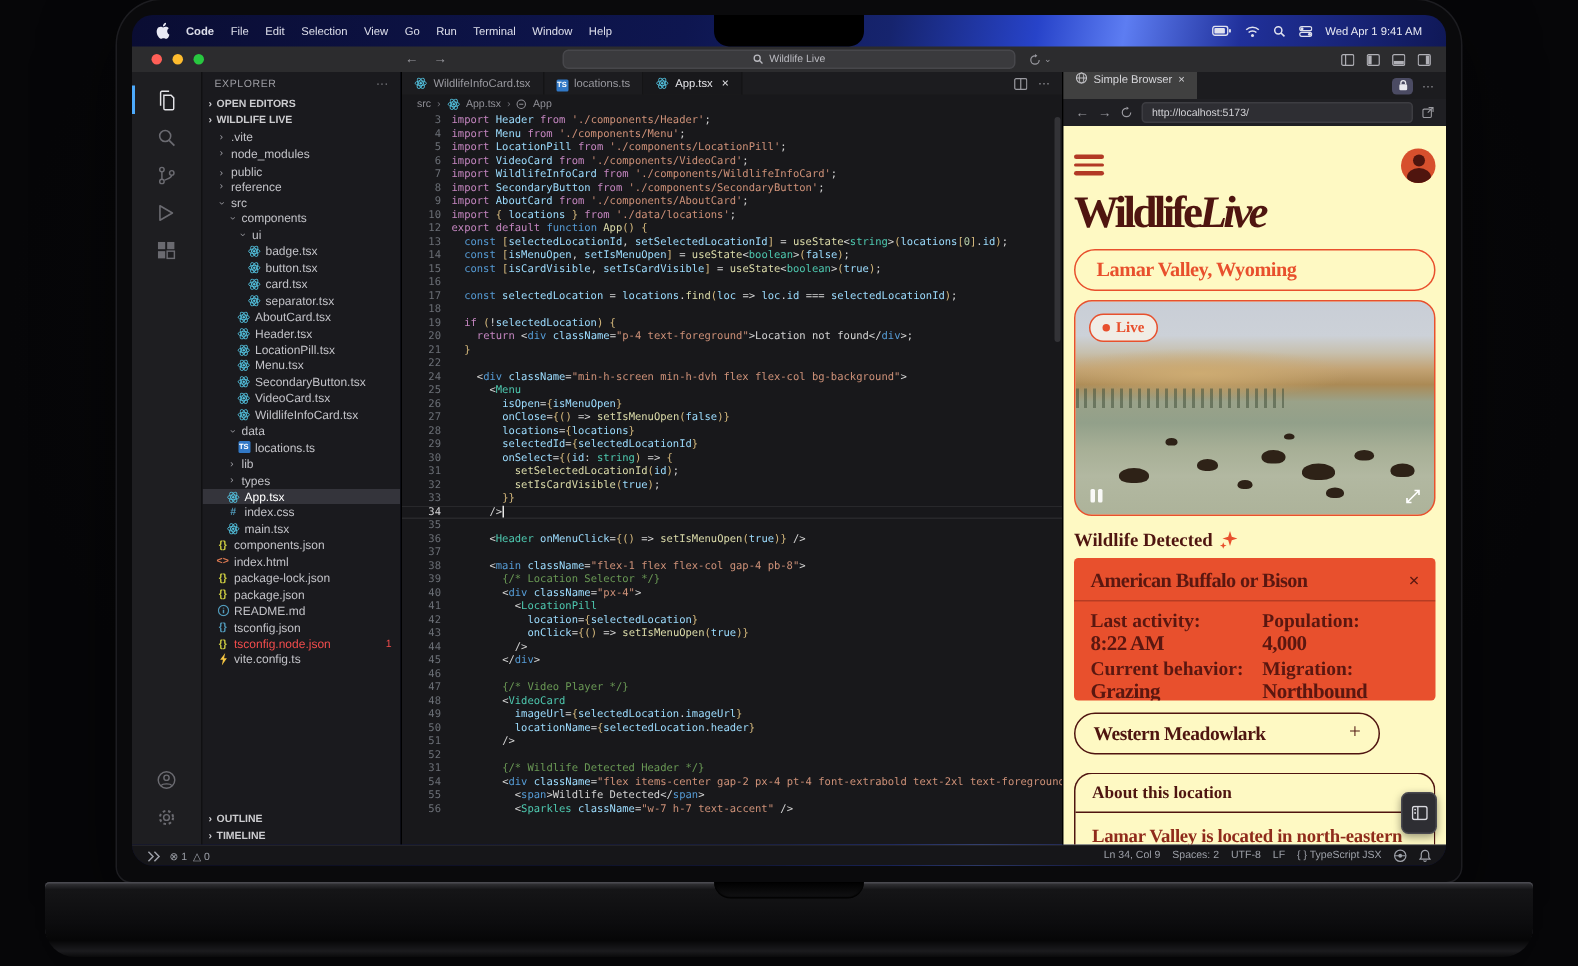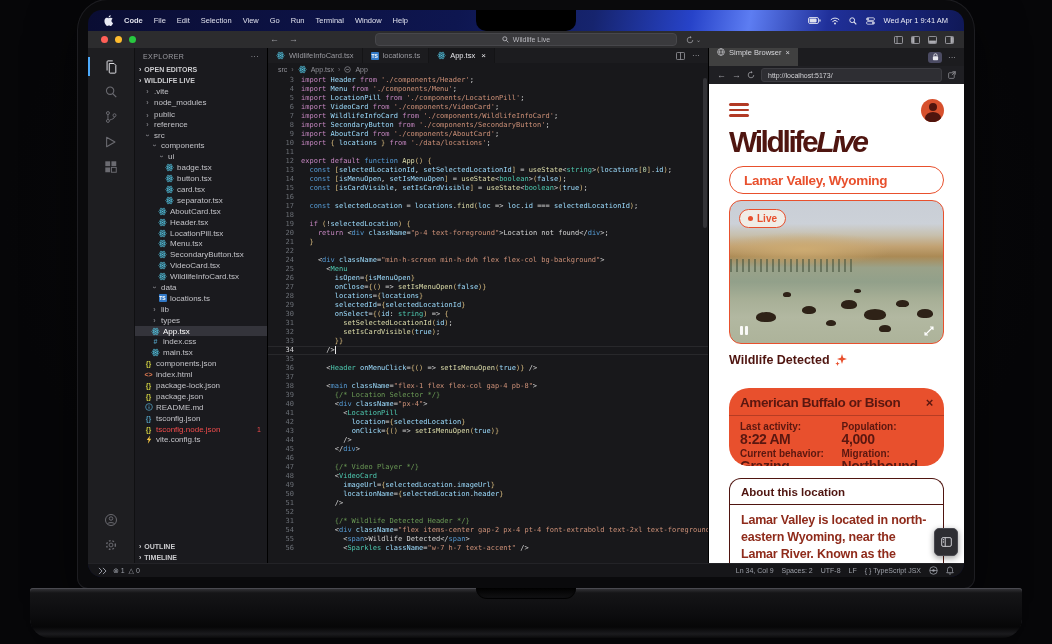--- a/index.html
+++ b/index.html
@@ -93,22 +93,22 @@
   .p-tab{display:flex;align-items:flex-start;gap:4px;padding:0 8px;height:100%;background:#404040;color:#d6d6da;font-size:7.5px;}
   .p-right{margin-left:auto;display:flex;align-items:center;gap:6px;padding-right:8px;}
   .lockbadge{width:14px;height:11px;background:#4b4b63;border-radius:3px;display:flex;align-items:center;justify-content:center;}
   .p-dots{color:#9a9aa0;font-size:8px;}
   .urlbar{height:18px;display:flex;align-items:center;gap:6px;padding:0 8px;background:#1f1f23;flex:0 0 auto;}
   .url-ic{color:#9a9aa0;font-size:9px;}
   .urlfield{flex:1;height:12px;background:#2e2e33;border:1px solid #3d3d42;border-radius:3px;display:flex;align-items:center;
     padding:0 6px;color:#d2d2d6;font-size:7px;}
 
   
-  .viewport{flex:1;background:#ffffff;overflow:hidden;position:relative;padding:0 20px;color:#571812;
-    font-family:Liberation Sans, sans-serif;}
+  .viewport{flex:1;background:#fef9c3;overflow:hidden;position:relative;padding:0 7px;color:#571812;
+    font-family:Liberation Serif, serif;}
   .app-topbar{margin-top:14px;height:24px;display:flex;align-items:center;justify-content:space-between;}
   .burger{width:20px;display:flex;flex-direction:column;gap:3px;}
   .burger span{height:2.4px;background:#b23a25;border-radius:2px;}
   .avatar{width:23px;height:23px;border-radius:50%;background:#d7502d;position:relative;overflow:hidden;}
   .avatar .head{position:absolute;left:7.5px;top:4px;width:8px;height:8px;border-radius:50%;background:#4f150e;}
   .avatar .body{position:absolute;left:3.5px;top:13px;width:16px;height:12px;border-radius:50%;background:#4f150e;}
   .app-title{margin-top:2px;font-size:30px;font-weight:800;letter-spacing:-2.4px;line-height:36px;color:#4f1510;white-space:nowrap;}
   .app-title .it{font-style:italic;}
   .pill{margin-top:6px;height:26px;border:1.5px solid #E8502D;border-radius:14px;display:flex;align-items:center;
     padding:0 14px;color:#E8502D;font-weight:bold;font-size:13.5px;letter-spacing:-.3px;}
@@ -119,26 +119,26 @@
     background:repeating-linear-gradient(90deg,#44523c 0 2px,rgba(68,82,60,0) 2px 6px);}
   .bison{position:absolute;background:#2e2217;border-radius:55% 55% 45% 45%;}
   .livebadge{position:absolute;left:9px;top:8px;height:17px;border:1.5px solid #E8502D;border-radius:10px;
     background:rgba(243,239,231,.92);display:flex;align-items:center;gap:4px;padding:0 8px;color:#E8502D;
     font-weight:bold;font-size:10px;}
   .livedot{width:5px;height:5px;border-radius:50%;background:#E8502D;}
   .pausebars{position:absolute;left:10px;bottom:8px;display:flex;gap:2.5px;}
   .pausebars span{width:2.5px;height:9px;background:rgba(255,255,255,.92);border-radius:1px;}
   .expand{position:absolute;right:9px;bottom:7px;color:#fff;font-size:10px;}
   .detected{margin-top:8px;height:16px;display:flex;align-items:center;gap:5px;font-weight:800;font-size:12.5px;color:#4f1510;}
-  .infocard{margin-top:20px;height:78px;background:#E8502D;border-radius:20px;color:#5a1710;overflow:hidden;}
+  .infocard{margin-top:4px;height:95px;background:#E8502D;border-radius:3px;color:#5a1710;overflow:hidden;}
   .ic-head{display:flex;align-items:center;justify-content:space-between;padding:7px 11px 5px;
     border-bottom:1.5px solid rgba(90,23,16,.35);font-weight:bold;font-size:13.5px;letter-spacing:-.4px;}
   .ic-x{font-size:13px;font-weight:bold;}
   .ic-grid{display:grid;grid-template-columns:1fr 1fr;gap:1px 10px;padding:5px 11px;}
-  .ic-label{font-size:10px;font-weight:bold;}
+  .ic-label{font-size:13px;font-weight:bold;}
   .ic-value{font-size:14px;font-weight:800;letter-spacing:-.4px;line-height:15px;}
   .pill2{margin-top:8px;height:26px;width:178px;border:1.5px solid #4f1510;border-radius:14px;display:flex;
     align-items:center;justify-content:space-between;padding:0 12px;color:#4f1510;font-weight:bold;font-size:13px;letter-spacing:-.3px;}
   .plus{font-size:14px;font-weight:normal;}
   .about{margin-top:12px;border:1.5px solid #4f1510;border-bottom:none;border-radius:12px 12px 0 0;height:200px;}
   .ab-head{padding:7px 11px 6px;border-bottom:1.5px solid #4f1510;font-weight:800;font-size:11.5px;color:#4f1510;}
   .ab-body{padding:7px 11px;font-weight:bold;font-size:12.5px;line-height:17px;letter-spacing:-.2px;color:#8f2b1b;}
   .floatbtn{position:absolute;right:6px;top:444px;width:22px;height:26px;background:#2e2e33;border:1px solid #48484f;
     border-radius:5px;display:flex;align-items:center;justify-content:center;box-shadow:0 2px 6px rgba(0,0,0,.4);}
 
@@ -676,21 +676,20 @@
             <div class="code">
               <div id="code-host">
                   <div class="cline"><span class="lnum">3</span><span class="ltext"><i class="tk-k">import</i><i class="tk-p"> </i><i class="tk-v">Header</i><i class="tk-p"> </i><i class="tk-k">from</i><i class="tk-p"> </i><i class="tk-s">'./components/Header'</i><i class="tk-p">;</i></span></div>
                   <div class="cline"><span class="lnum">4</span><span class="ltext"><i class="tk-k">import</i><i class="tk-p"> </i><i class="tk-v">Menu</i><i class="tk-p"> </i><i class="tk-k">from</i><i class="tk-p"> </i><i class="tk-s">'./components/Menu'</i><i class="tk-p">;</i></span></div>
                   <div class="cline"><span class="lnum">5</span><span class="ltext"><i class="tk-k">import</i><i class="tk-p"> </i><i class="tk-v">LocationPill</i><i class="tk-p"> </i><i class="tk-k">from</i><i class="tk-p"> </i><i class="tk-s">'./components/LocationPill'</i><i class="tk-p">;</i></span></div>
                   <div class="cline"><span class="lnum">6</span><span class="ltext"><i class="tk-k">import</i><i class="tk-p"> </i><i class="tk-v">VideoCard</i><i class="tk-p"> </i><i class="tk-k">from</i><i class="tk-p"> </i><i class="tk-s">'./components/VideoCard'</i><i class="tk-p">;</i></span></div>
                   <div class="cline"><span class="lnum">7</span><span class="ltext"><i class="tk-k">import</i><i class="tk-p"> </i><i class="tk-v">WildlifeInfoCard</i><i class="tk-p"> </i><i class="tk-k">from</i><i class="tk-p"> </i><i class="tk-s">'./components/WildlifeInfoCard'</i><i class="tk-p">;</i></span></div>
                   <div class="cline"><span class="lnum">8</span><span class="ltext"><i class="tk-k">import</i><i class="tk-p"> </i><i class="tk-v">SecondaryButton</i><i class="tk-p"> </i><i class="tk-k">from</i><i class="tk-p"> </i><i class="tk-s">'./components/SecondaryButton'</i><i class="tk-p">;</i></span></div>
                   <div class="cline"><span class="lnum">9</span><span class="ltext"><i class="tk-k">import</i><i class="tk-p"> </i><i class="tk-v">AboutCard</i><i class="tk-p"> </i><i class="tk-k">from</i><i class="tk-p"> </i><i class="tk-s">'./components/AboutCard'</i><i class="tk-p">;</i></span></div>
                   <div class="cline"><span class="lnum">10</span><span class="ltext"><i class="tk-k">import</i><i class="tk-p"> </i><i class="tk-br">{</i><i class="tk-p"> </i><i class="tk-v">locations</i><i class="tk-p"> </i><i class="tk-br">}</i><i class="tk-p"> </i><i class="tk-k">from</i><i class="tk-p"> </i><i class="tk-s">'./data/locations'</i><i class="tk-p">;</i></span></div>
-                  <div class="cline"><span class="lnum">11</span><span class="ltext"></span></div>
                   <div class="cline"><span class="lnum">12</span><span class="ltext"><i class="tk-k">export</i><i class="tk-p"> </i><i class="tk-k">default</i><i class="tk-p"> </i><i class="tk-b">function</i><i class="tk-p"> </i><i class="tk-f">App</i><i class="tk-br">(</i><i class="tk-br">)</i><i class="tk-p"> </i><i class="tk-br">{</i></span></div>
                   <div class="cline"><span class="lnum">13</span><span class="ltext"><i class="tk-p"> </i><i class="tk-p"> </i><i class="tk-b">const</i><i class="tk-p"> </i><i class="tk-br">[</i><i class="tk-v">selectedLocationId</i><i class="tk-p">,</i><i class="tk-p"> </i><i class="tk-v">setSelectedLocationId</i><i class="tk-br">]</i><i class="tk-p"> </i><i class="tk-p">=</i><i class="tk-p"> </i><i class="tk-f">useState</i><i class="tk-p">&lt;</i><i class="tk-t">string</i><i class="tk-p">&gt;</i><i class="tk-br">(</i><i class="tk-v">locations</i><i class="tk-br">[</i><i class="tk-n">0</i><i class="tk-br">]</i><i class="tk-p">.</i><i class="tk-v">id</i><i class="tk-br">)</i><i class="tk-p">;</i></span></div>
                   <div class="cline"><span class="lnum">14</span><span class="ltext"><i class="tk-p"> </i><i class="tk-p"> </i><i class="tk-b">const</i><i class="tk-p"> </i><i class="tk-br">[</i><i class="tk-v">isMenuOpen</i><i class="tk-p">,</i><i class="tk-p"> </i><i class="tk-v">setIsMenuOpen</i><i class="tk-br">]</i><i class="tk-p"> </i><i class="tk-p">=</i><i class="tk-p"> </i><i class="tk-f">useState</i><i class="tk-p">&lt;</i><i class="tk-t">boolean</i><i class="tk-p">&gt;</i><i class="tk-br">(</i><i class="tk-v">false</i><i class="tk-br">)</i><i class="tk-p">;</i></span></div>
                   <div class="cline"><span class="lnum">15</span><span class="ltext"><i class="tk-p"> </i><i class="tk-p"> </i><i class="tk-b">const</i><i class="tk-p"> </i><i class="tk-br">[</i><i class="tk-v">isCardVisible</i><i class="tk-p">,</i><i class="tk-p"> </i><i class="tk-v">setIsCardVisible</i><i class="tk-br">]</i><i class="tk-p"> </i><i class="tk-p">=</i><i class="tk-p"> </i><i class="tk-f">useState</i><i class="tk-p">&lt;</i><i class="tk-t">boolean</i><i class="tk-p">&gt;</i><i class="tk-br">(</i><i class="tk-v">true</i><i class="tk-br">)</i><i class="tk-p">;</i></span></div>
                   <div class="cline"><span class="lnum">16</span><span class="ltext"></span></div>
                   <div class="cline"><span class="lnum">17</span><span class="ltext"><i class="tk-p"> </i><i class="tk-p"> </i><i class="tk-b">const</i><i class="tk-p"> </i><i class="tk-v">selectedLocation</i><i class="tk-p"> </i><i class="tk-p">=</i><i class="tk-p"> </i><i class="tk-v">locations</i><i class="tk-p">.</i><i class="tk-f">find</i><i class="tk-br">(</i><i class="tk-v">loc</i><i class="tk-p"> </i><i class="tk-p">=</i><i class="tk-p">&gt;</i><i class="tk-p"> </i><i class="tk-v">loc</i><i class="tk-p">.</i><i class="tk-v">id</i><i class="tk-p"> </i><i class="tk-p">=</i><i class="tk-p">=</i><i class="tk-p">=</i><i class="tk-p"> </i><i class="tk-v">selectedLocationId</i><i class="tk-br">)</i><i class="tk-p">;</i></span></div>
                   <div class="cline"><span class="lnum">18</span><span class="ltext"></span></div>
                   <div class="cline"><span class="lnum">19</span><span class="ltext"><i class="tk-p"> </i><i class="tk-p"> </i><i class="tk-k">if</i><i class="tk-p"> </i><i class="tk-br">(</i><i class="tk-p">!</i><i class="tk-v">selectedLocation</i><i class="tk-br">)</i><i class="tk-p"> </i><i class="tk-br">{</i></span></div>
                   <div class="cline"><span class="lnum">20</span><span class="ltext"><i class="tk-p"> </i><i class="tk-p"> </i><i class="tk-p"> </i><i class="tk-p"> </i><i class="tk-k">return</i><i class="tk-p"> </i><i class="tk-p">&lt;</i><i class="tk-b">div</i><i class="tk-p"> </i><i class="tk-v">className</i><i class="tk-p">=</i><i class="tk-s">"p-4 text-foreground"</i><i class="tk-p">&gt;</i><i class="tk-w">Location not found</i><i class="tk-p">&lt;/</i><i class="tk-b">div</i><i class="tk-p">&gt;</i><i class="tk-p">;</i></span></div>
                   <div class="cline"><span class="lnum">21</span><span class="ltext"><i class="tk-p"> </i><i class="tk-p"> </i><i class="tk-br">}</i></span></div>
@@ -841,20 +840,24 @@
                     <div>
                       <div class="ic-label">Current behavior:</div>
                       <div class="ic-value">Grazing</div>
                     </div>
                     <div>
                       <div class="ic-label">Migration:</div>
                       <div class="ic-value">Northbound</div>
                     </div>
                   </div>
               </div>
+              <div class="pill2">
+                <span>Western Meadowlark</span>
+                  <span class="plus">+</span>
+              </div>
               <div class="about">
                 <div class="ab-head">About this location</div>
                 <div class="ab-body">Lamar Valley is located in north-eastern Wyoming, near the Lamar River. Known as the “Serengeti of</div>
               </div>
               <div class="floatbtn">
                 <svg width="11" height="10" viewBox="0 0 12 11">
                     <rect x="0.7" y="0.7" width="10.6" height="9.6" rx="1.5" fill="none" stroke="#d8d8de" stroke-width="1"></rect>
                     <path d="M4.6 0.7 V10.3" stroke="#d8d8de" stroke-width="1"></path>
                     <circle cx="2.6" cy="3" r="0.7" fill="#d8d8de"></circle>
                     <circle cx="2.6" cy="5.5" r="0.7" fill="#d8d8de"></circle>

